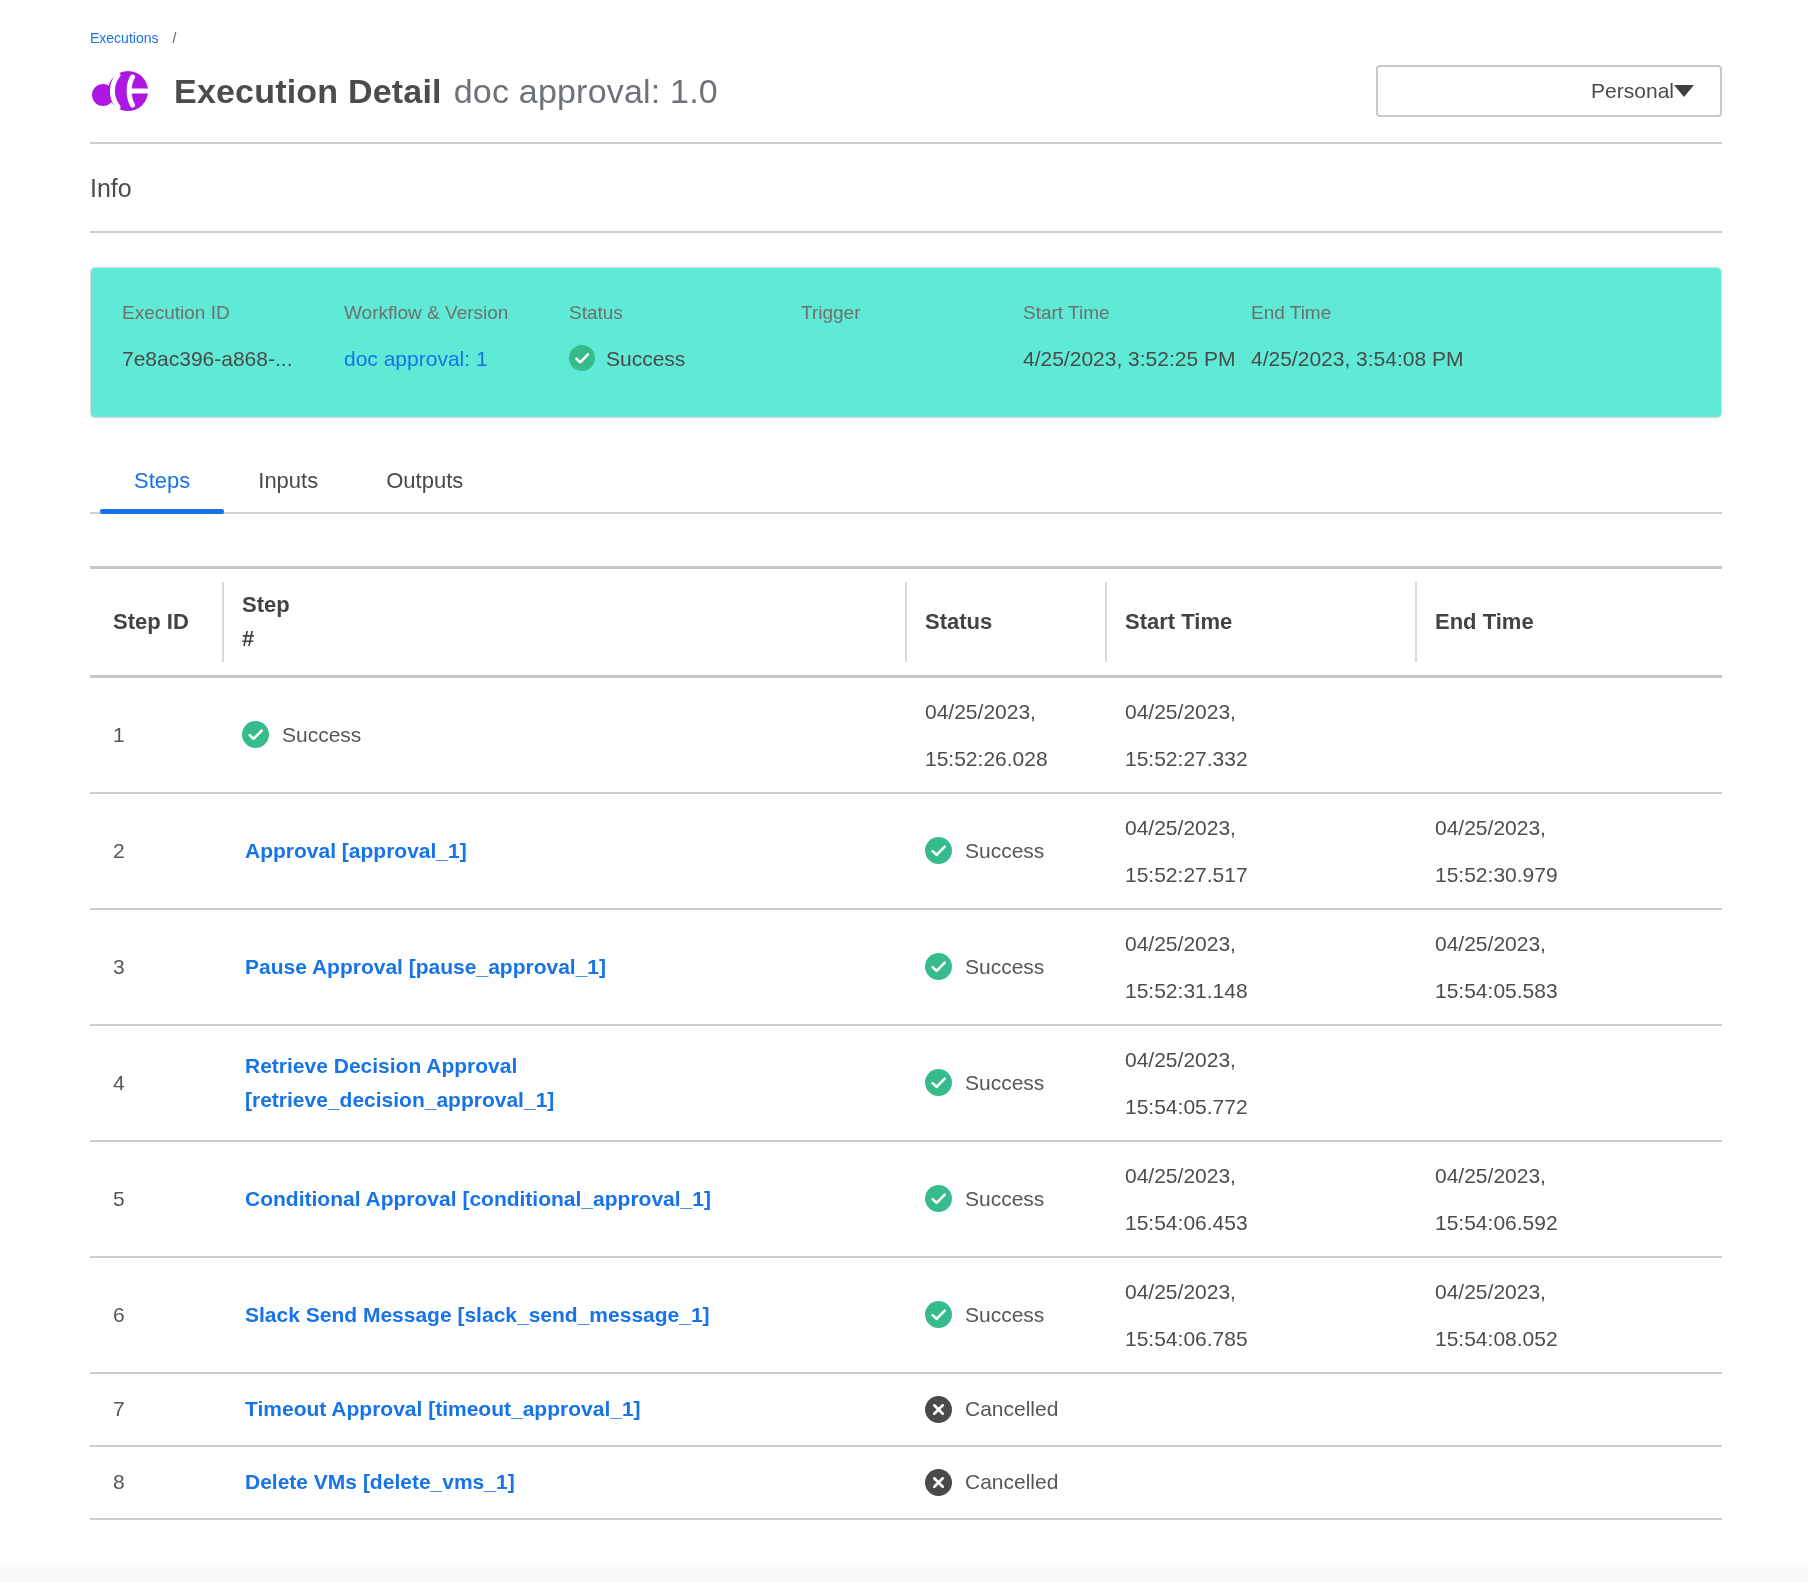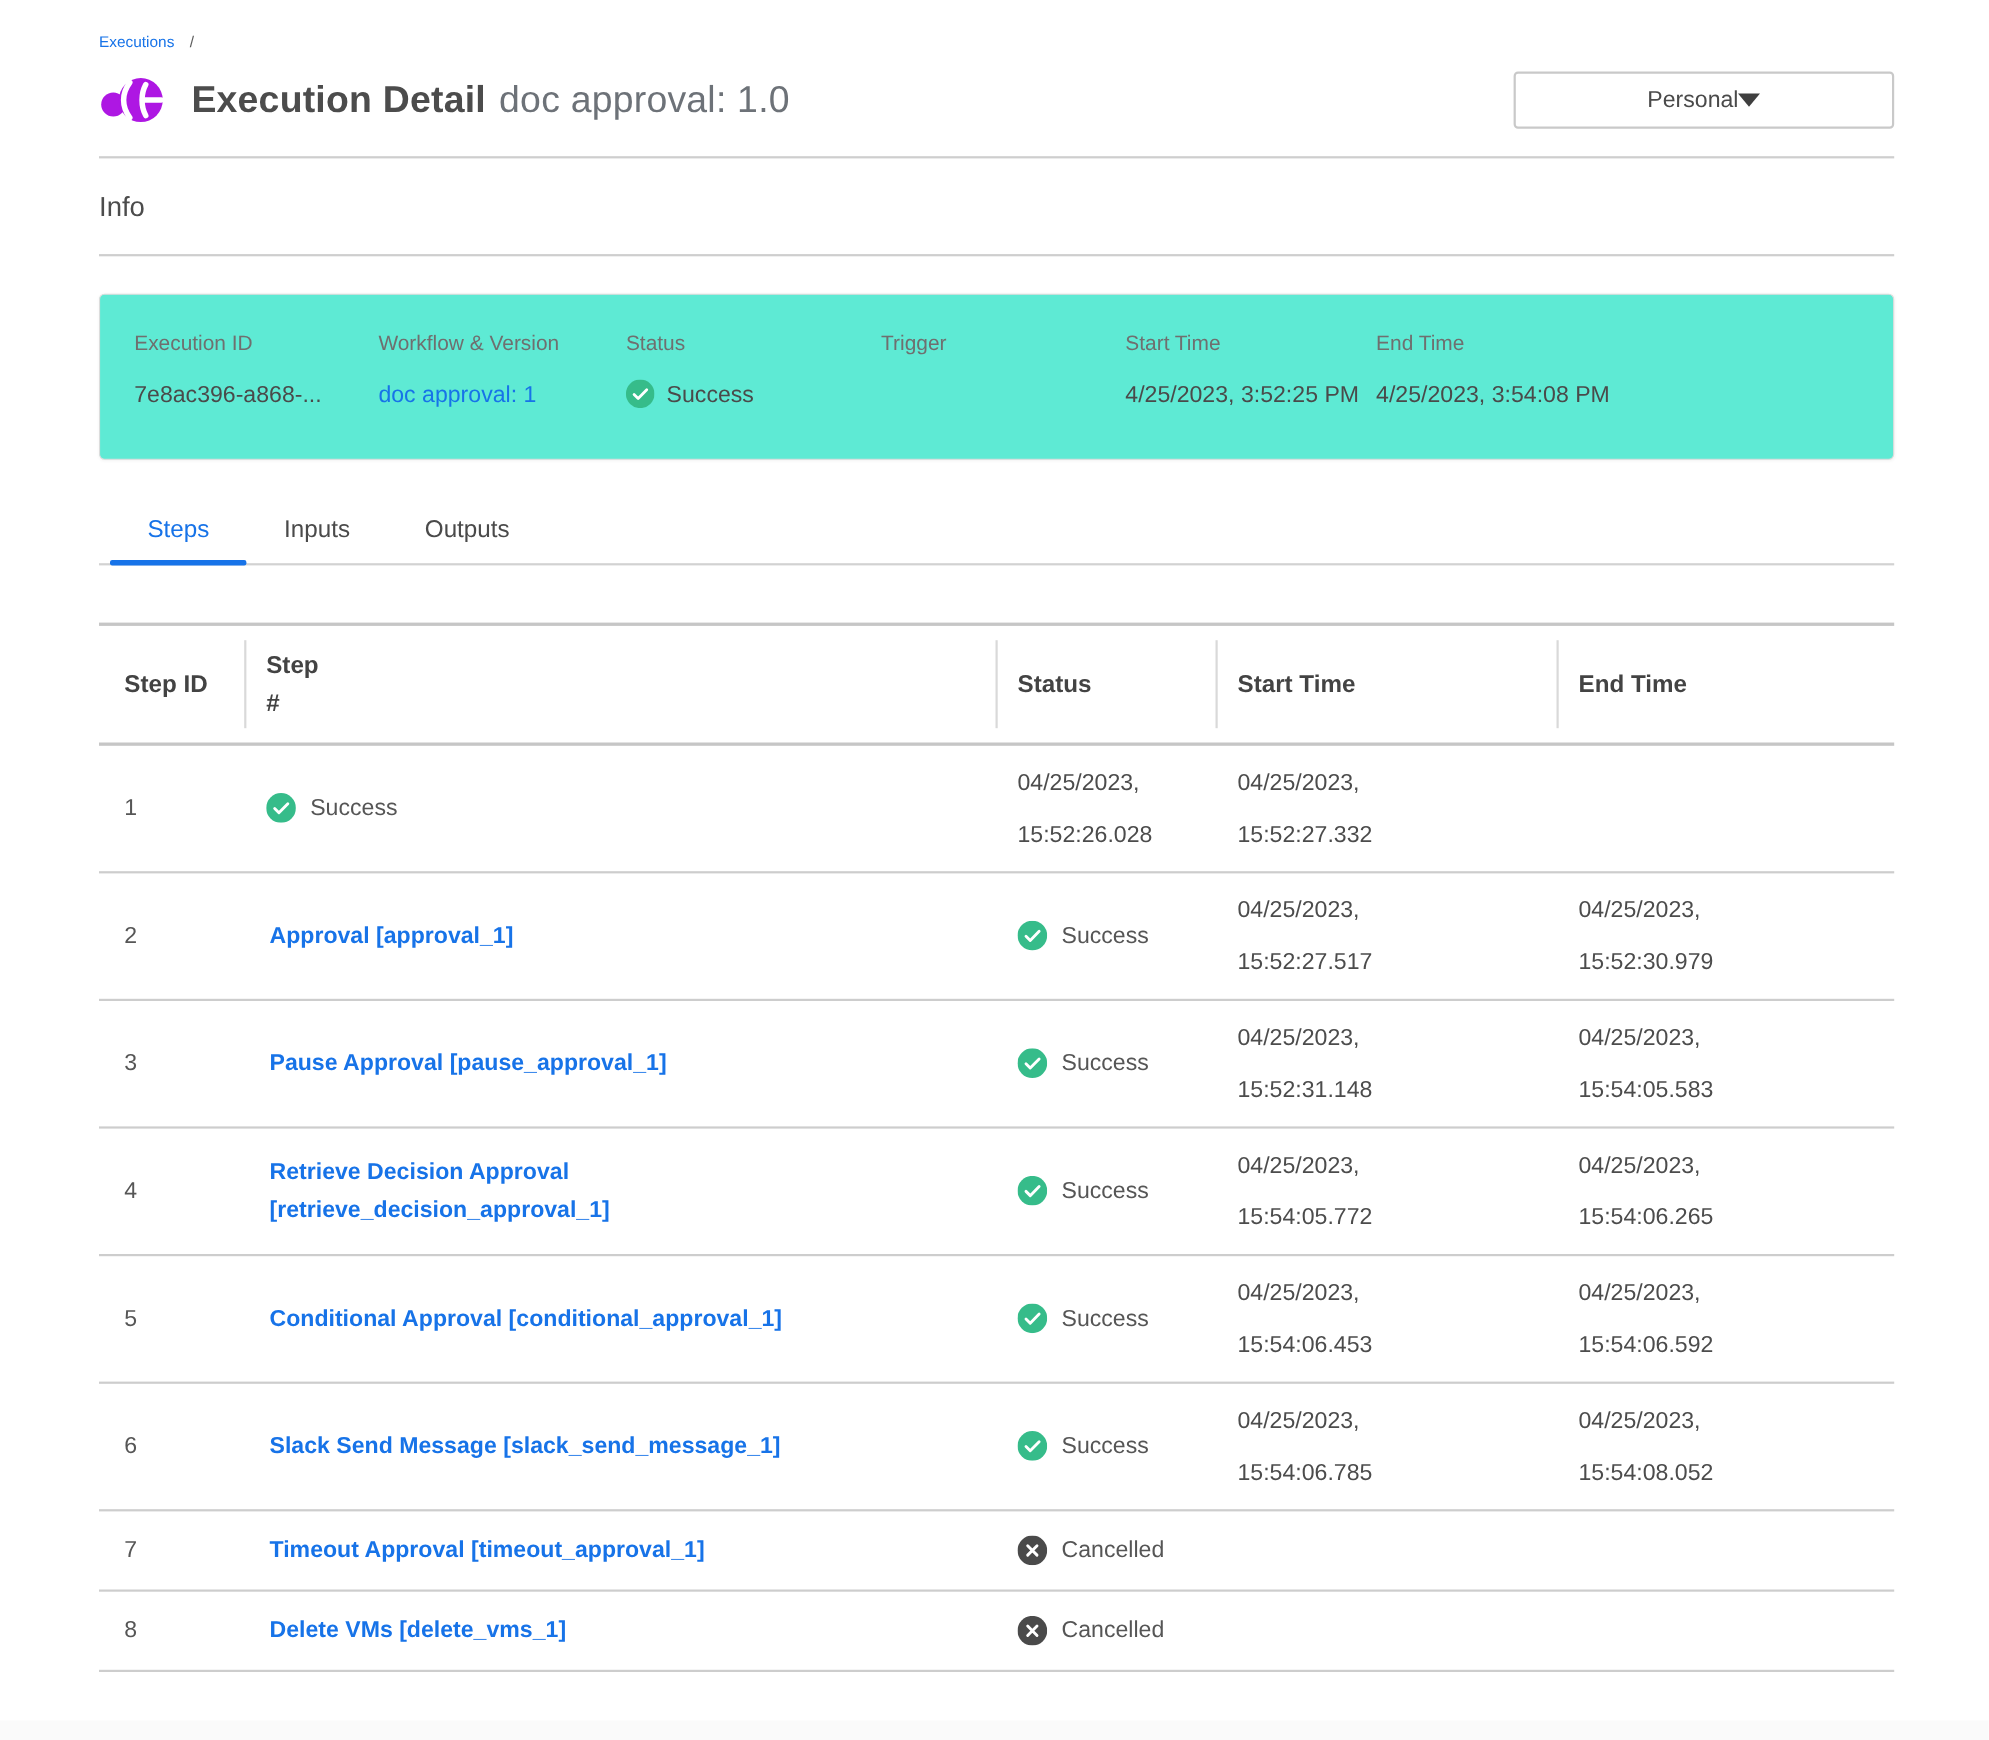--- a/index.html
+++ b/index.html
@@ -23,21 +23,21 @@
   .breadcrumb .sep{color:#5a5a5a;margin-left:14px;}
 
   
   .title-row{margin-top:18px;display:flex;align-items:center;justify-content:space-between;}
   .title-left{display:flex;align-items:center;gap:20px;}
   .logo{width:64px;height:54px;flex:none;}
   h1{font-size:34px;font-weight:700;color:#4c4c4c;letter-spacing:.2px;}
   h1 .sub{font-weight:400;color:#6d7278;margin-left:12px;}
   .scope-select{
     width:346px;height:52px;border:2px solid #c9c9c9;border-radius:4px;
-    display:flex;align-items:center;justify-content:center;
+    display:flex;align-items:center;justify-content:flex-end;
     padding:0 26px;font-size:21px;color:#4a4a4a;cursor:pointer;background:#fff;
   }
   .caret{width:0;height:0;border-left:10px solid transparent;border-right:10px solid transparent;border-top:12px solid #3f3f3f;}
 
   .divider{border:none;border-top:2px solid #cecece;margin:0;}
   .divider.under-title{margin-top:24px;}
 
   
   .info-heading{font-size:25px;font-weight:400;color:#4c4c4c;margin:30px 0 28px;}
   .info-card{
@@ -240,21 +240,20 @@
       <span class="status-icon">
         <svg viewBox="0 0 28 28">
                 <circle cx="14" cy="14" r="14" fill="var(--success-green)"></circle>
                 <path d="M8 14.6l4 4L20.4 10" stroke="#fff" stroke-width="2.7" fill="none" stroke-linecap="round" stroke-linejoin="round"></path>
               </svg>
       </span>
 
       <span class="status-text">Success</span>
     </div>
     <div class="cell cell-time"><span>04/25/2023, 15:54:05.772</span></div>
-    <div class="cell cell-time"><span>04/25/2023, 15:54:06.265</span></div>
   </div>
         <div class="trow">
     <div class="cell cell-num">5</div>
     <div class="cell cell-step"><a href="#" class="step-link">Conditional Approval [conditional_approval_1]</a></div>
     <div class="cell status-cell">
       <span class="status-icon">
         <svg viewBox="0 0 28 28">
                 <circle cx="14" cy="14" r="14" fill="var(--success-green)"></circle>
                 <path d="M8 14.6l4 4L20.4 10" stroke="#fff" stroke-width="2.7" fill="none" stroke-linecap="round" stroke-linejoin="round"></path>
               </svg>

